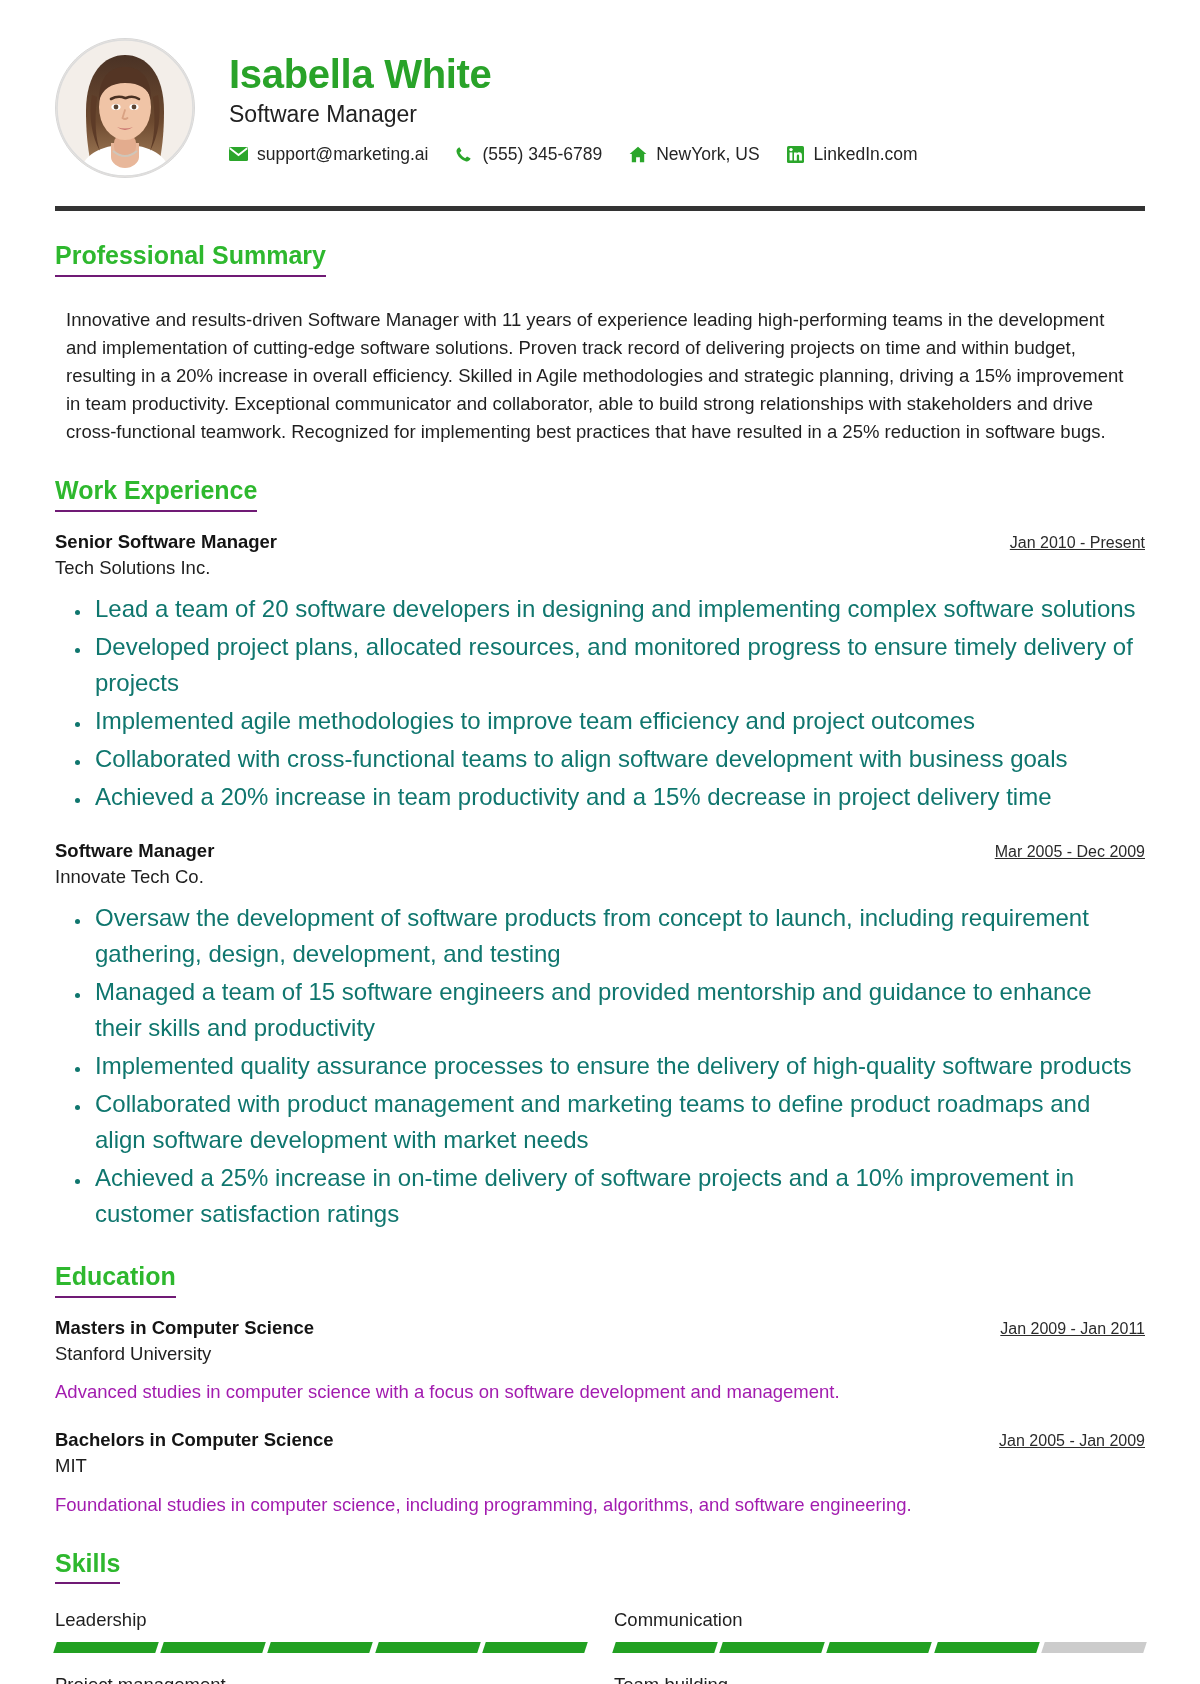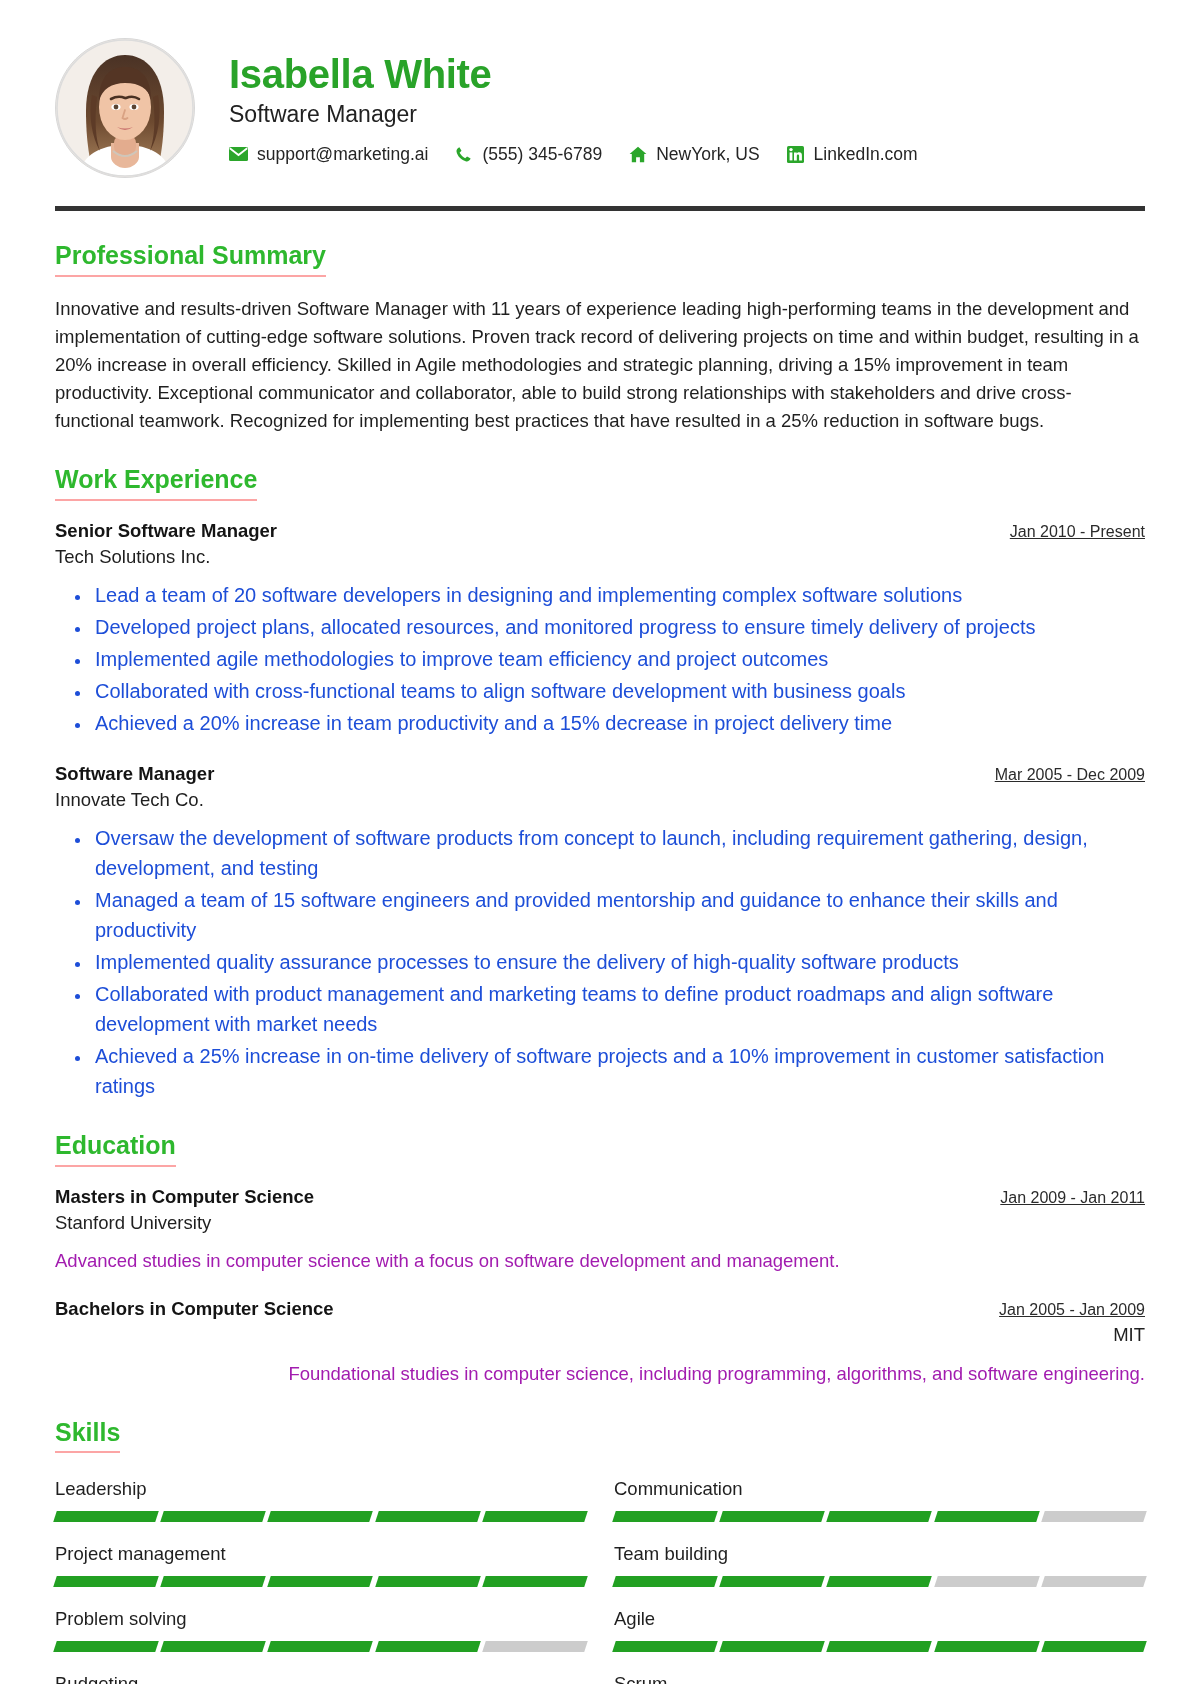--- a/index.html
+++ b/index.html
@@ -66,28 +66,28 @@
   }
 
   
   .section{margin-top:30px;}
   .sec-head{
     display:inline-block;
     font-size:25px;font-weight:bold;
     color:#2eb82e;
     line-height:1.15;
     padding-bottom:5px;
-    border-bottom:2px solid #fca5a5;
+    border-bottom:2px solid #701a75;
     margin-bottom:18px;
   }
 
   .summary-text{
     font-size:18.5px;line-height:1.52;color:#1f1f1f;
     text-align:left;
-    margin:0;
+    margin:11px;
   }
 
   
   .entry{margin-bottom:14px;}
   .entry-head{
     display:flex;align-items:baseline;justify-content:space-between;gap:20px;
   }
   .entry-title{
     font-size:18.5px;font-weight:bold;color:#141414;line-height:1.3;
   }
@@ -98,28 +98,28 @@
     font-size:18.5px;color:#1f1f1f;line-height:1.45;margin-top:1px;
   }
   .entry-desc{
     font-size:18.5px;color:#a21caf;line-height:1.5;margin-top:11px;
   }
   ul.bullets{
     margin:9px 0 0 0;padding-left:36px;
     list-style:disc;
   }
   ul.bullets li{
-    font-size:20px;line-height:1.5;color:#1d4ed8;
+    font-size:24px;line-height:1.5;color:#0f766e;
     margin-bottom:2px;
     padding-left:4px;
   }
   ul.bullets li::marker{font-size:16px;}
 
   .work-entry + .work-entry{margin-top:24px;}
-  .edu-entry + .edu-entry{margin-top:22px;text-align:right;}
+  .edu-entry + .edu-entry{margin-top:22px;}
 
   
   .skills-grid{
     display:grid;
     grid-template-columns:1fr 1fr;
     column-gap:28px;
     row-gap:0;
     margin-top:6px;
   }
   .skill{

